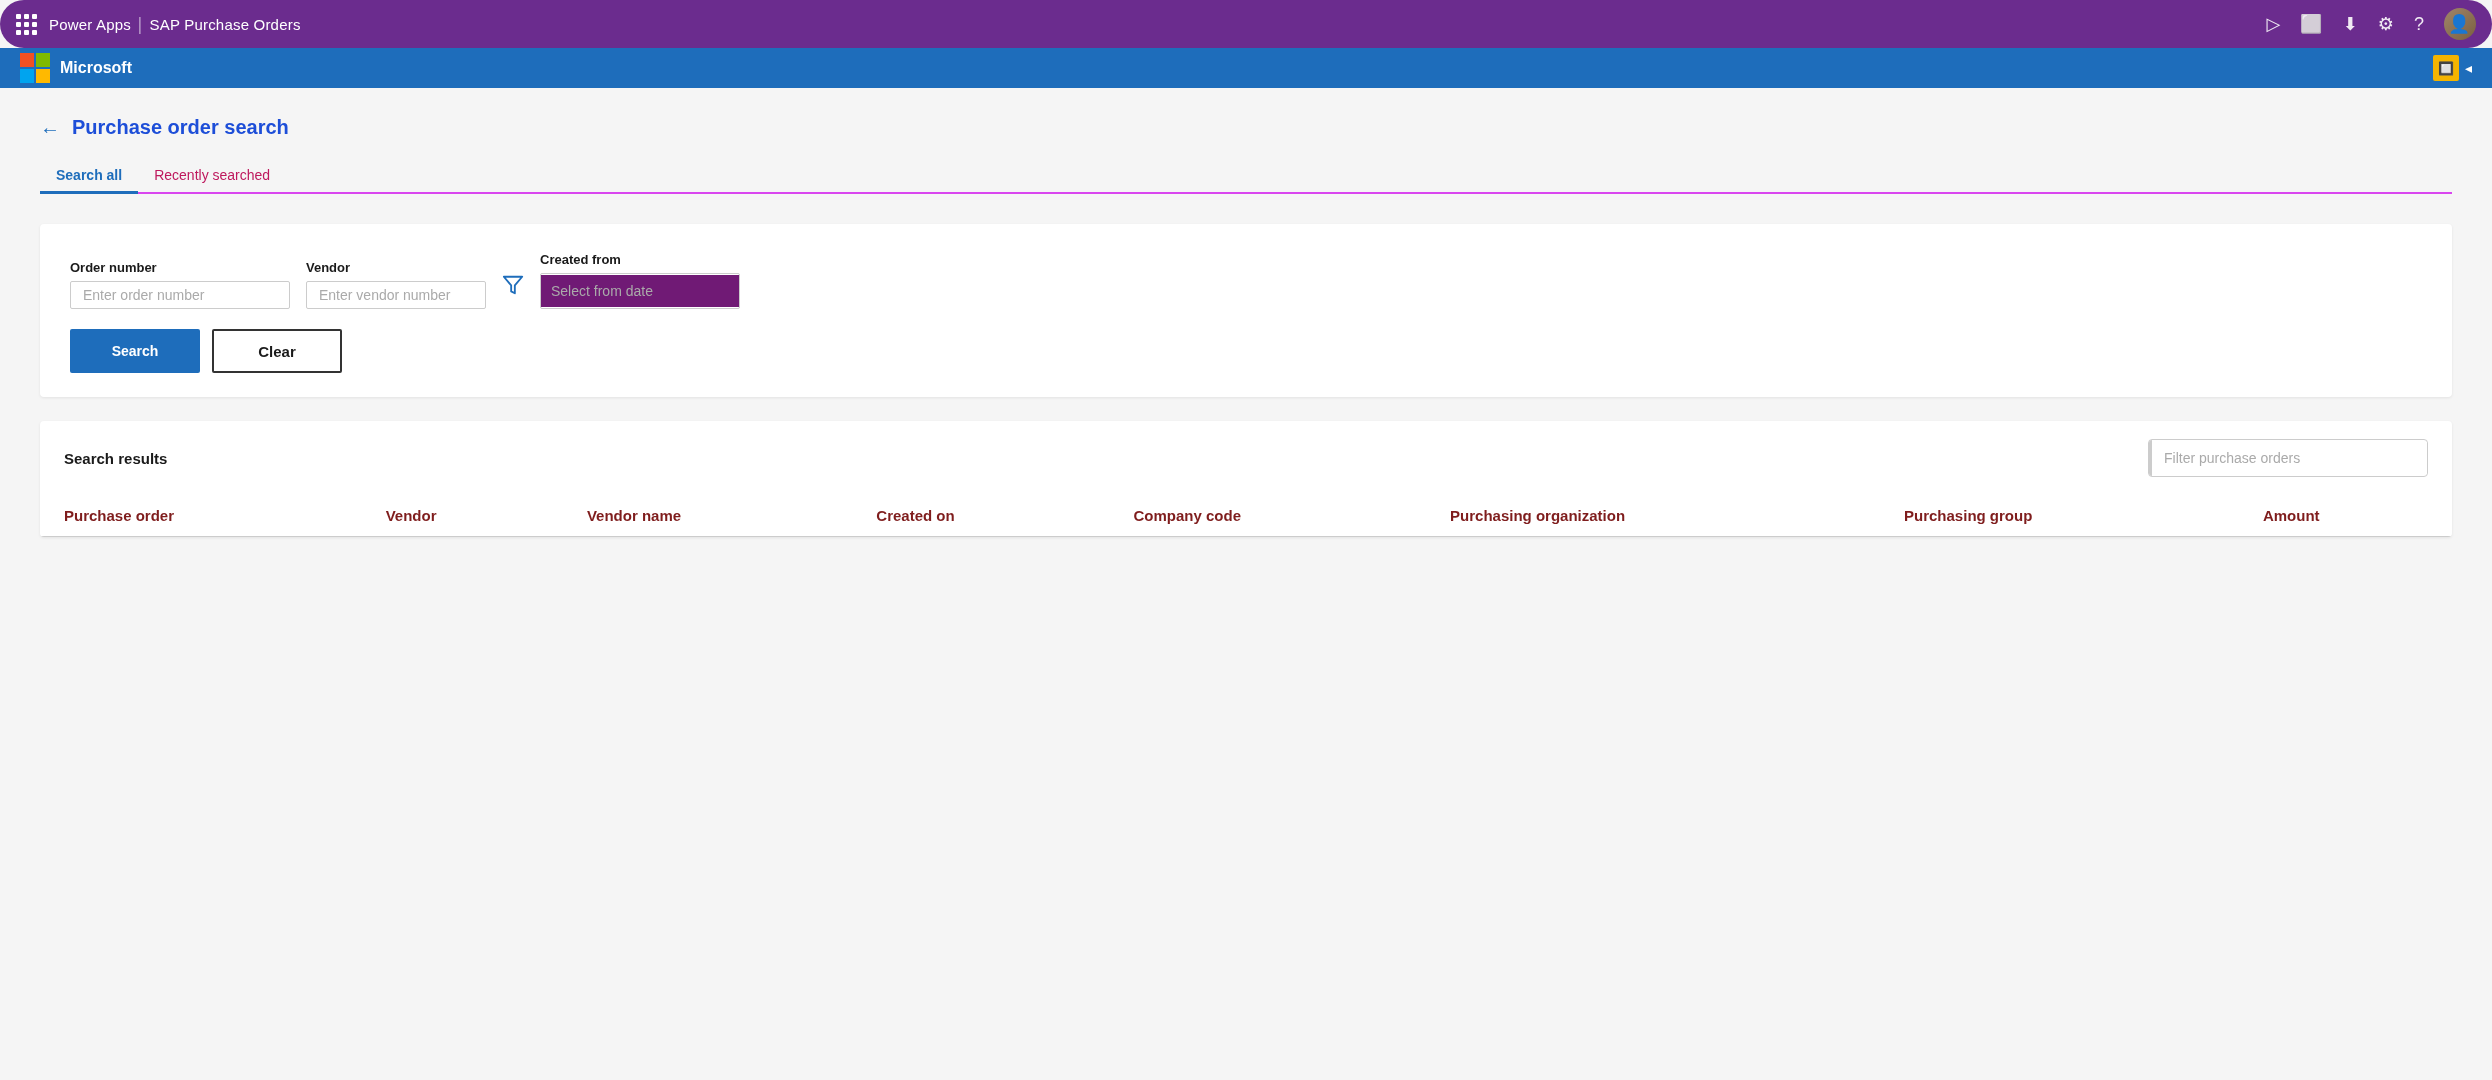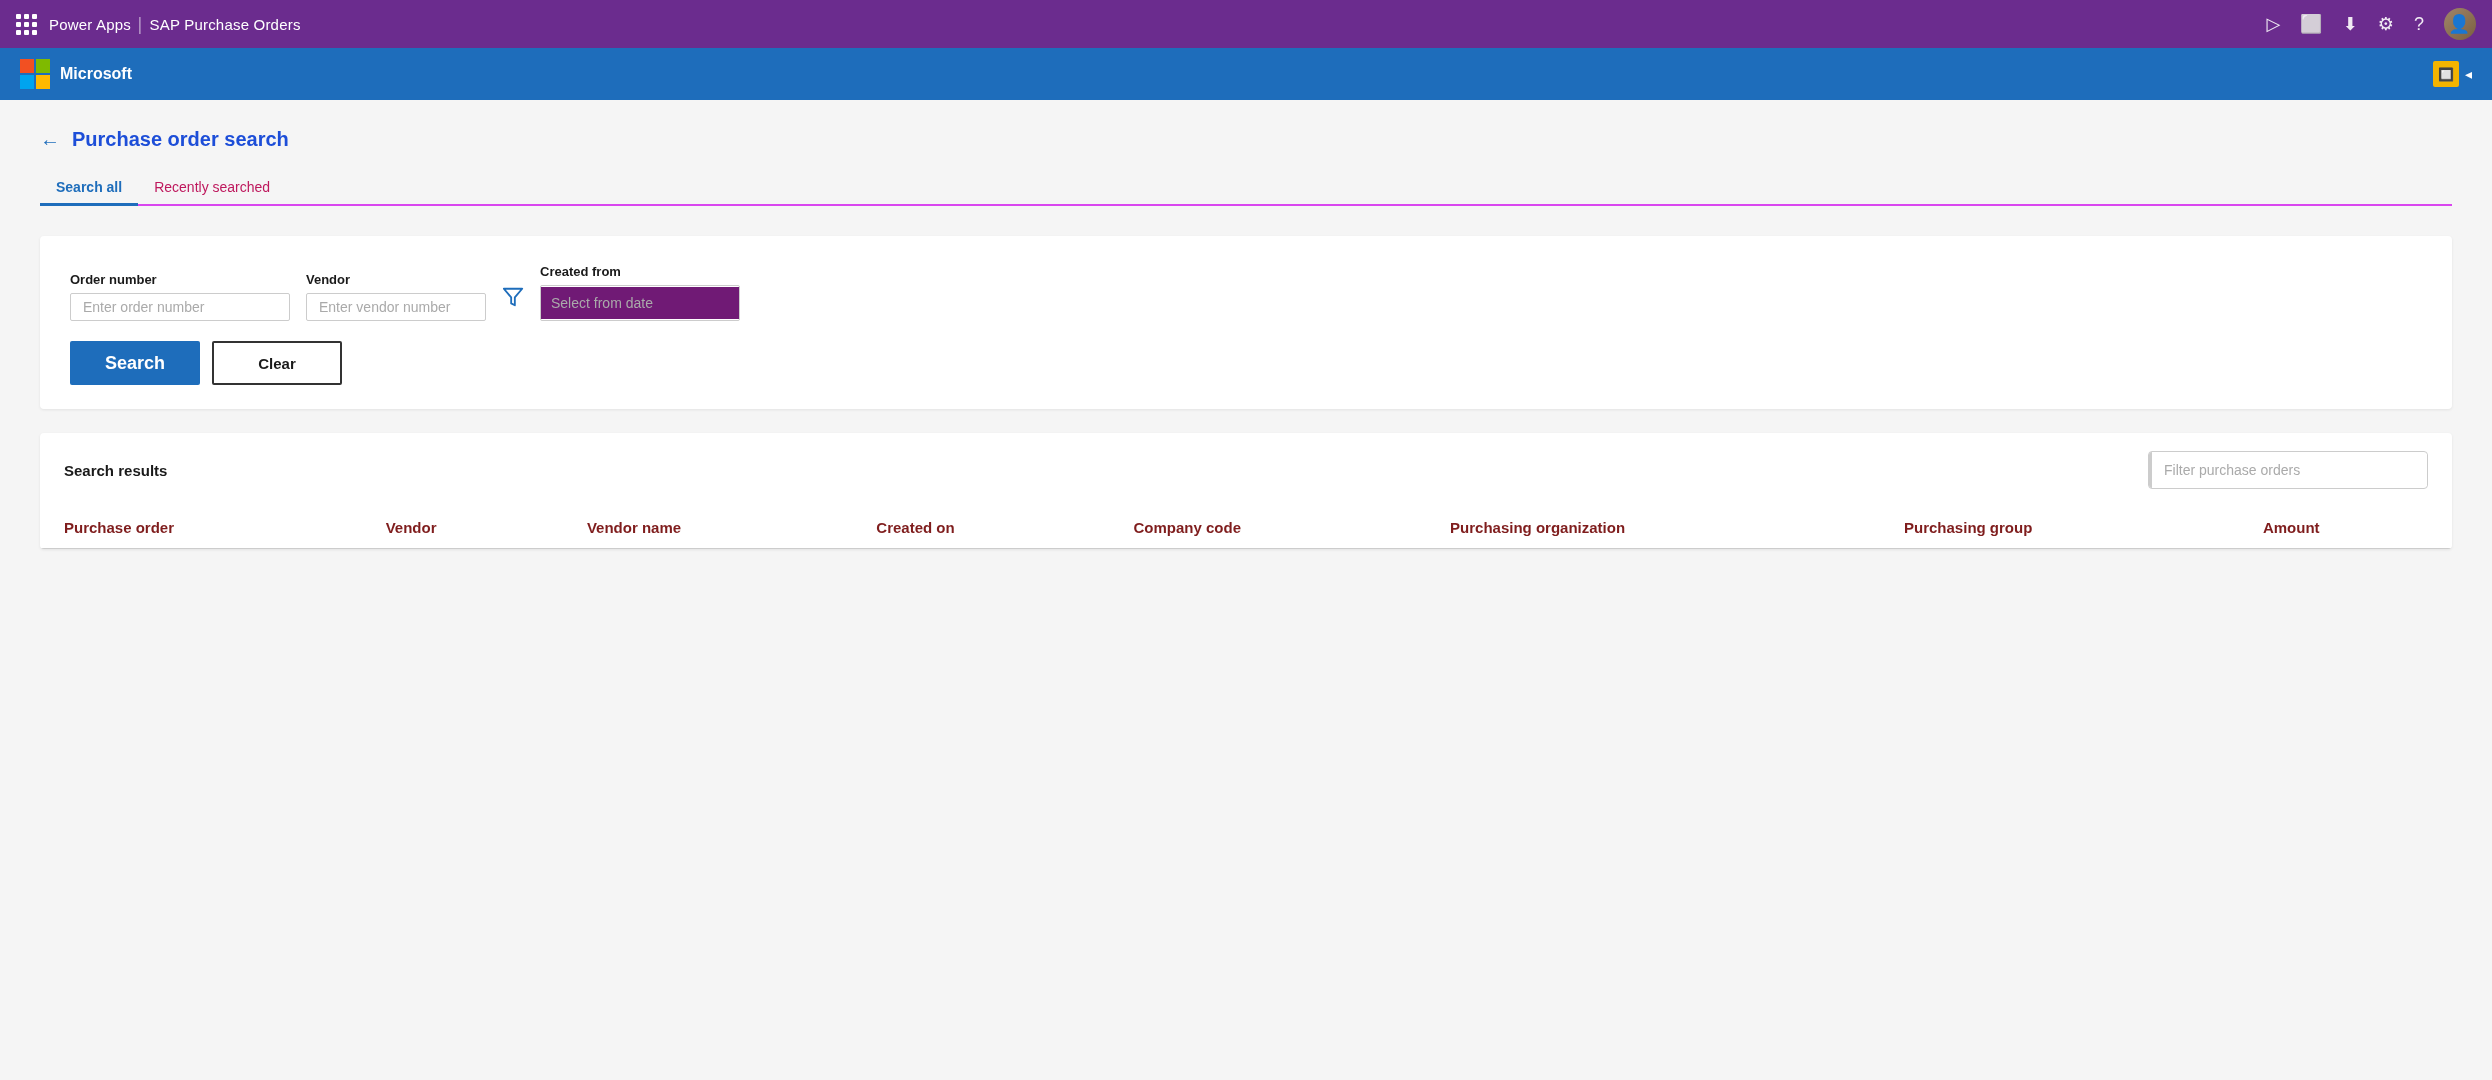--- a/index.html
+++ b/index.html
@@ -6,20 +6,21 @@
     body { font-family: 'Segoe UI', Tahoma, Geneva, Verdana, sans-serif; background: #f5f5f5; min-height: 100vh; }
 
     
     .top-nav {
       background: #6b2c8e;
       height: 48px;
       display: flex;
       align-items: center;
       padding: 0 16px;
       justify-content: space-between;
+      border-radius: 24px;
     }
     .top-nav-left {
       display: flex;
       align-items: center;
       gap: 12px;
     }
     .dots-grid {
       display: grid;
       grid-template-columns: repeat(3, 5px);
       gap: 3px;
@@ -71,21 +72,21 @@
       display: flex;
       align-items: center;
       justify-content: center;
       color: #d4b896;
       font-size: 18px;
     }
 
     
     .ms-bar {
       background: #1e6dbb;
-      height: 52px;
+      height: 40px;
       display: flex;
       align-items: center;
       padding: 0 20px;
       justify-content: space-between;
     }
     .ms-logo {
       display: flex;
       align-items: center;
       gap: 10px;
     }
@@ -247,21 +248,21 @@
       display: flex;
       gap: 12px;
       align-items: center;
     }
     .btn-search {
       background: #1e6dbb;
       color: white;
       border: none;
       border-radius: 2px;
       padding: 2px 28px;
-      font-size: 18px;
+      font-size: 14px;
       font-weight: 600;
       cursor: pointer;
       height: 44px;
       min-width: 130px;
     }
     .btn-clear {
       background: white;
       color: #1a1a1a;
       border: 2px solid #333;
       border-radius: 2px;

